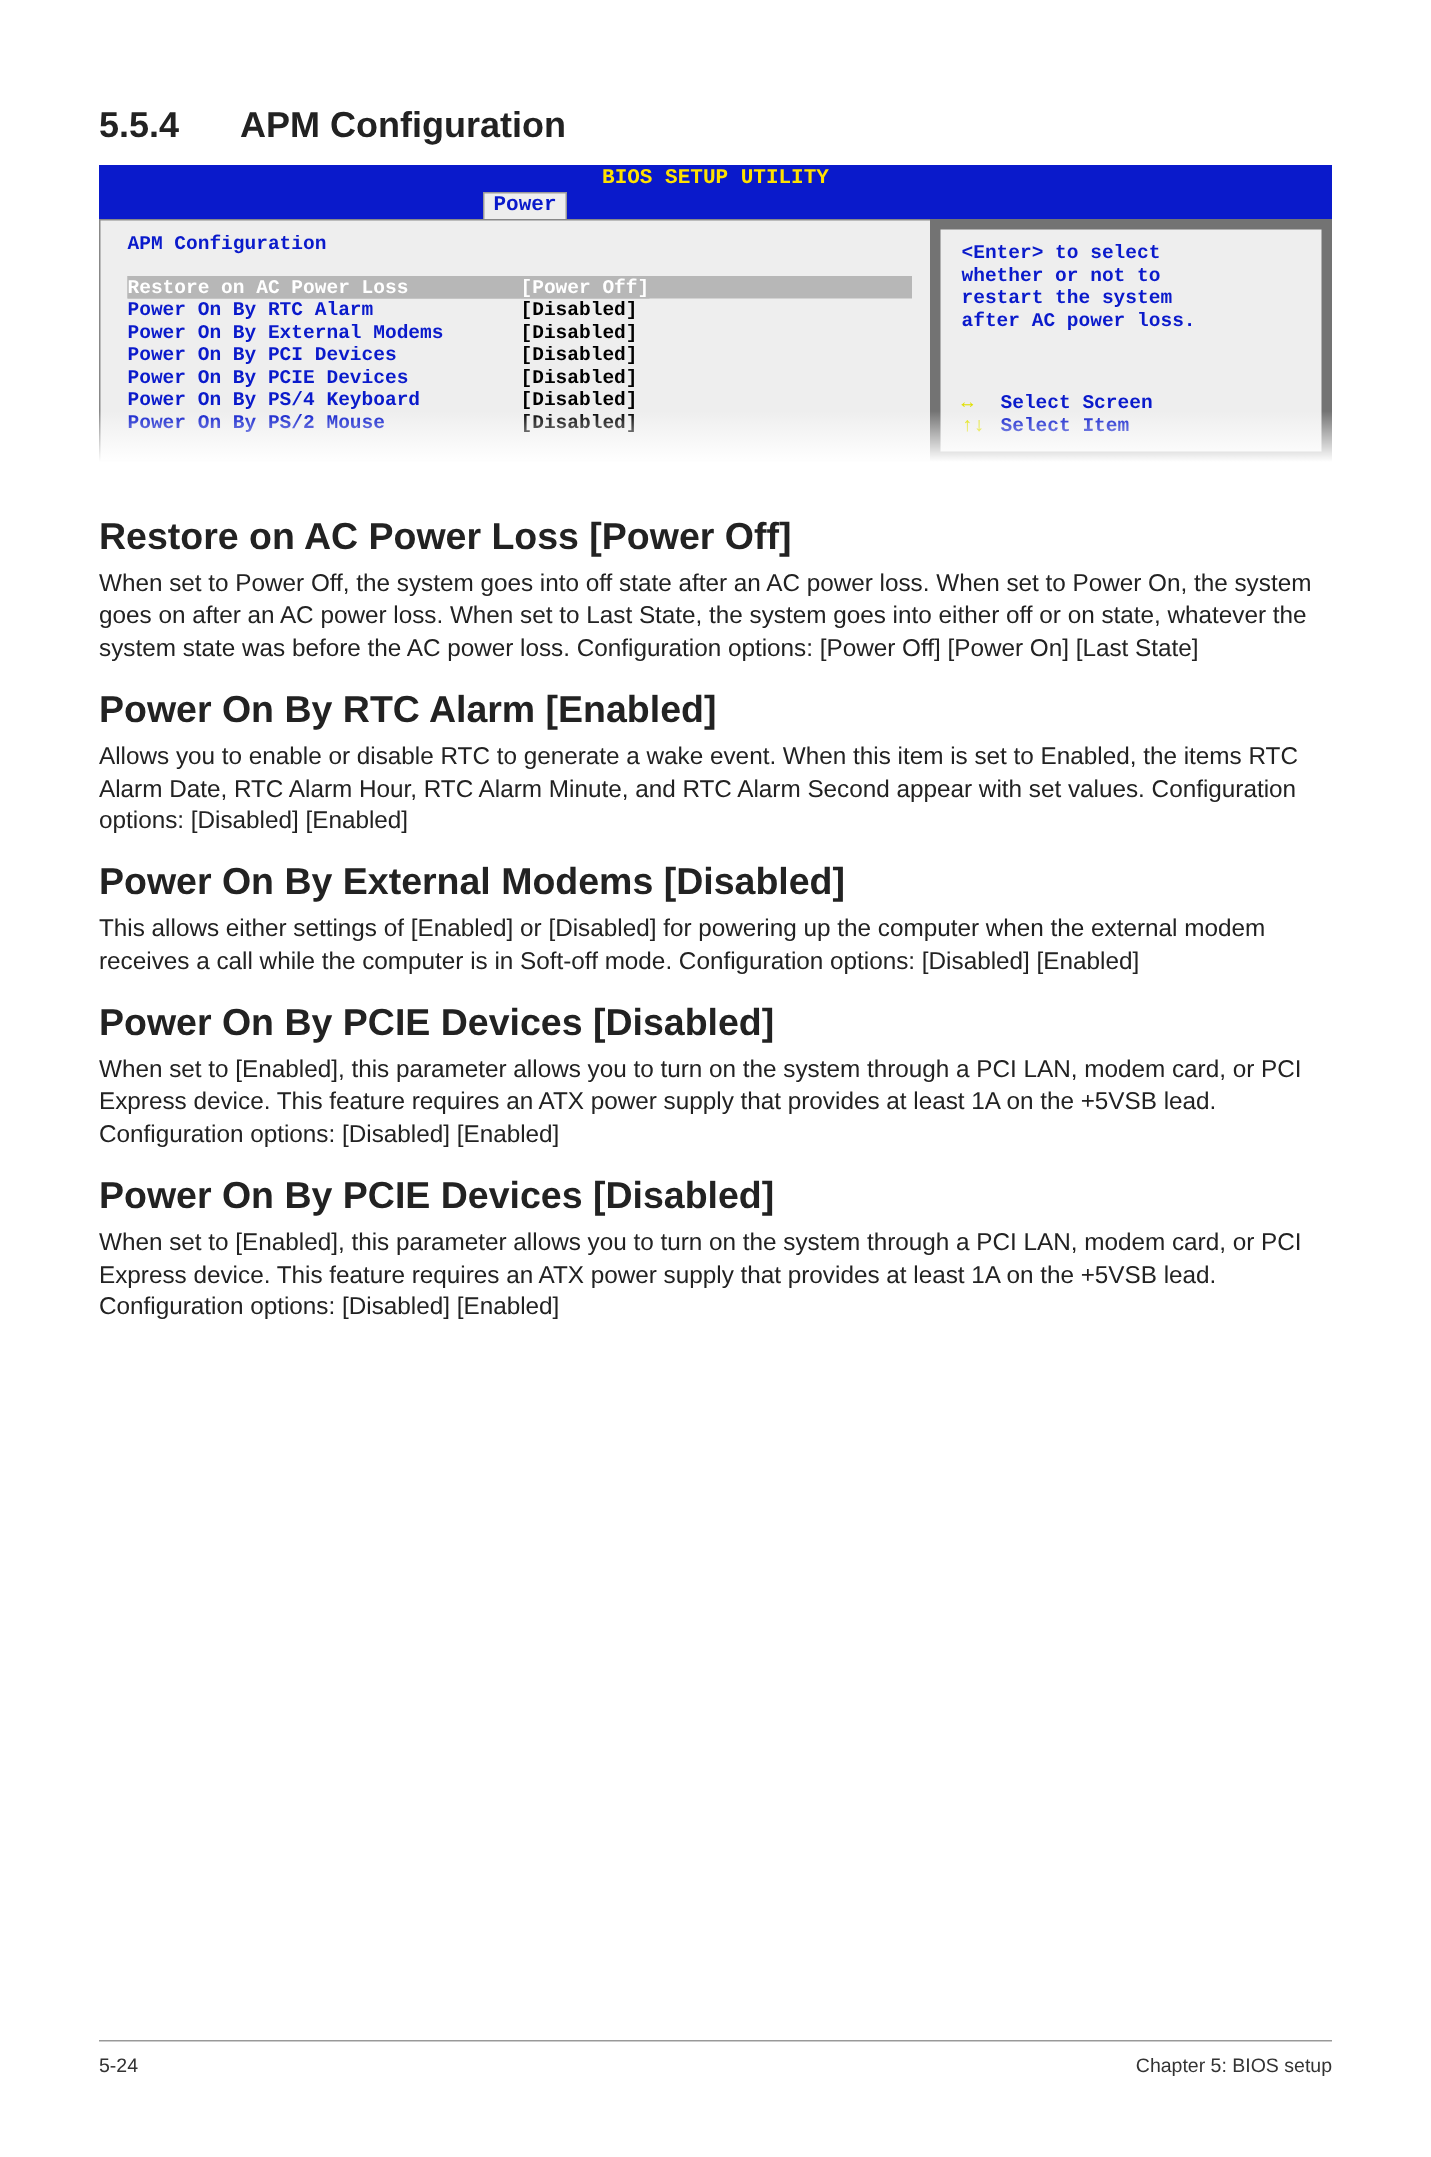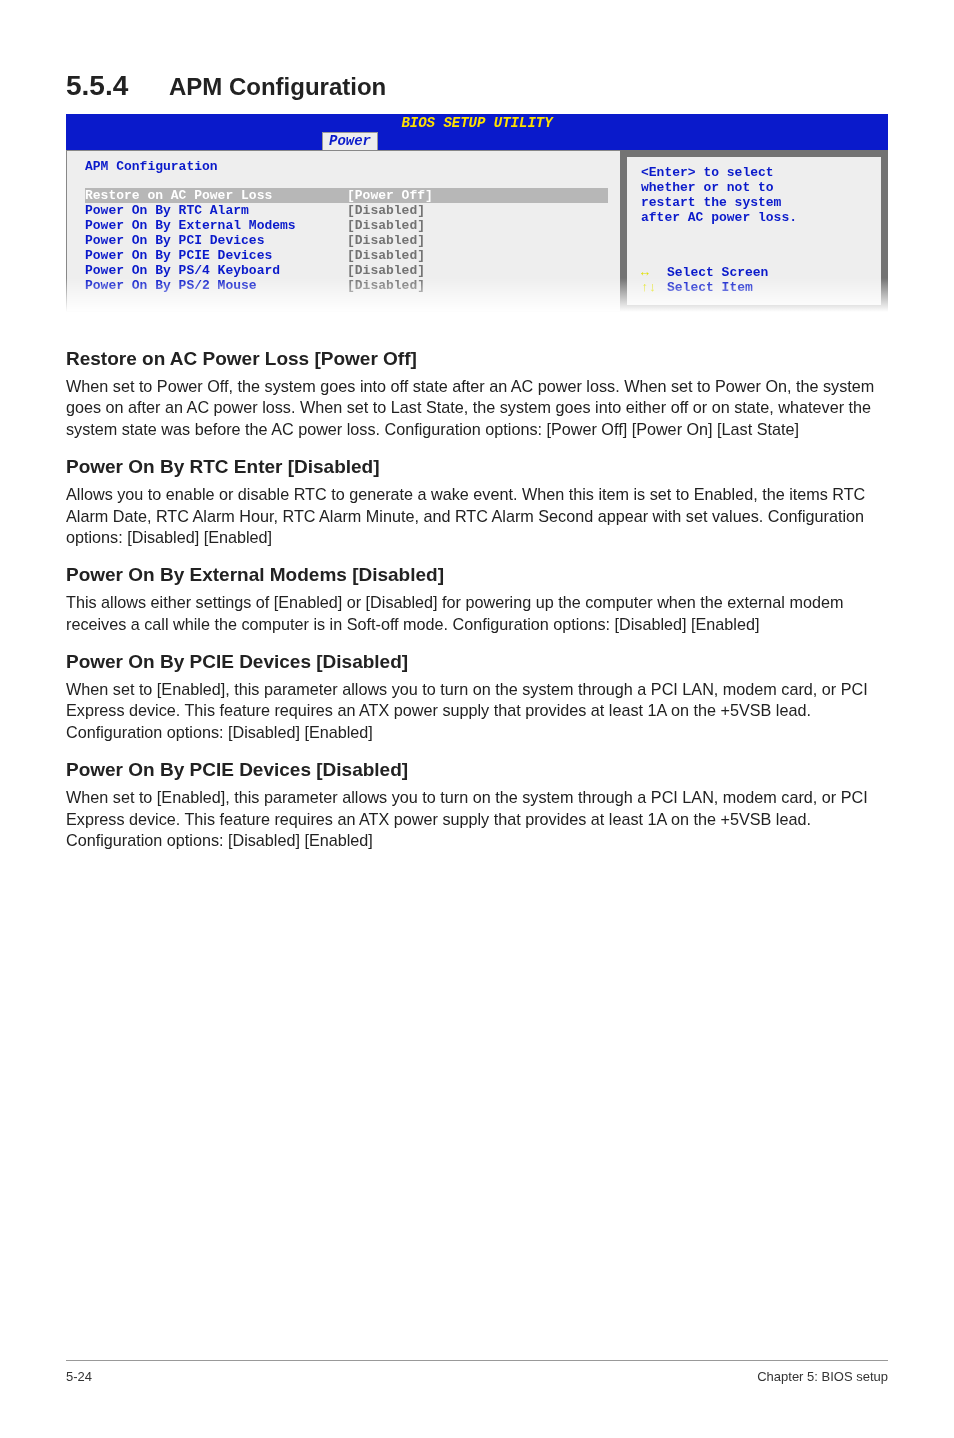--- a/index.html
+++ b/index.html
@@ -7,35 +7,34 @@
     width: 954px;
     height: 1438px;
     background: #fff;
     font-family: Arial, Helvetica, sans-serif;
     color: #222;
     position: relative;
     box-sizing: border-box;
     padding: 70px 66px 0 66px;
   }
 
-  .section-number { font-weight: bold; font-size: 28px; }
+  .section-number { font-weight: bold; font-size: 24px; }
   .section-title  { font-weight: bold; font-size: 24px; margin-left: 34px;}
   h1 { margin: 0 0 12px 0; font-size: 24px;}
 
   
   .bios-box { width: 100%; margin: 0 0 36px 0; position: relative; }
   .bios-titlebar {
     background: #0a1acb;
     color: #ffe100;
     font-family: "Courier New", monospace;
     font-weight: bold;
     font-size: 14px;
     height: 36px;
     position: relative;
-    font-style: italic;
   }
   .bios-titlebar-text {
     position:absolute; left:0; right:0; top:1px; text-align:center;
   }
   .bios-tab {
     position: absolute;
     bottom: 0;
     left: 256px;
     background: #eee;
     padding: 0px 6px 0px 6px;
@@ -47,40 +46,40 @@
     border-bottom: none;
     line-height: 17px;
   }
 
   .bios-body { display:flex; width:100%; font-family:"Courier New",monospace; font-size:13px; font-weight:bold; }
   .bios-left { flex:1; background:#eeeeee; padding:8px 12px 12px 18px; border:1px solid #888; border-right:none;}
   .bios-right { width: 230px; background:#eeeeee; padding:8px 10px 10px 14px; border:7px solid #737373; color:#0a1acb;}
   .bios-heading { color:#0a1acb; margin-bottom: 14px;}
   .bios-row { display:flex; }
   .bios-label { width: 262px; color:#0a1acb; }
-  .bios-value { color:#737373; }
+  .bios-value { color:#000000; }
   .bios-row.selected .bios-label,
   .bios-row.selected .bios-value { color:#fff; }
   .bios-row.selected .bios-label,
   .bios-row.selected .bios-value { background:#b7b7b7; }
   .bios-row.selected { background:#b7b7b7; }
 
   .bios-nav { margin-top: 40px; display:flex; }
   .bios-arrows { color:#e0e000; width: 26px; font-weight:bold; }
   .bios-nav-label { color:#0a1acb; }
 
   
   .bios-fade {
     position:absolute; left:0; right:0; bottom:0; height:34px;
     background: linear-gradient(to top, #ffffff, rgba(255,255,255,0));
     pointer-events:none;
   }
 
   
-  h2 { font-size: 19px; font-weight:bold; margin: 14px 0 6px 0;}
+  h2 { font-size: 25px; font-weight:bold; margin: 14px 0 6px 0;}
   p  { font-size: 16.2px; line-height: 1.32; margin: 0 0 16px 0;}
 
   
   .footer {
     position: absolute;
     left: 66px; right: 66px; bottom: 54px;
     border-top: 1px solid #999;
     padding-top: 8px;
     font-size: 13px;
     display: flex;
@@ -151,21 +150,21 @@
         <span class="bios-nav-label">Select Item</span>
       </div>
     </div>
   </div>
   <div class="bios-fade"></div>
 </div>
 
 <h2>Restore on AC Power Loss [Power Off]</h2>
 <p>When set to Power Off, the system goes into off state after an AC power loss. When set to Power On, the system goes on after an AC power loss. When set to Last State, the system goes into either off or on state, whatever the system state was before the AC power loss. Configuration options: [Power Off] [Power On] [Last State]</p>
 
-<h2>Power On By RTC Enter [Disabled]</h2>
+<h2>Power On By RTC Alarm [Enabled]</h2>
 <p>Allows you to enable or disable RTC to generate a wake event. When this item is set to Enabled, the items RTC Alarm Date, RTC Alarm Hour, RTC Alarm Minute, and RTC Alarm Second appear with set values. Configuration options: [Disabled] [Enabled]</p>
 
 <h2>Power On By External Modems [Disabled]</h2>
 <p>This allows either settings of [Enabled] or [Disabled] for powering up the computer when the external modem receives a call while the computer is in Soft-off mode. Configuration options: [Disabled] [Enabled]</p>
 
 <h2>Power On By PCIE Devices [Disabled]</h2>
 <p style="white-space:pre-line">When set to [Enabled], this parameter allows you to turn on the system through a PCI LAN, modem card, or PCI Express device. This feature requires an ATX power supply that provides at least 1A on the +5VSB lead.
 Configuration options: [Disabled] [Enabled]</p>
 
 <h2>Power On By PCIE Devices [Disabled]</h2>

